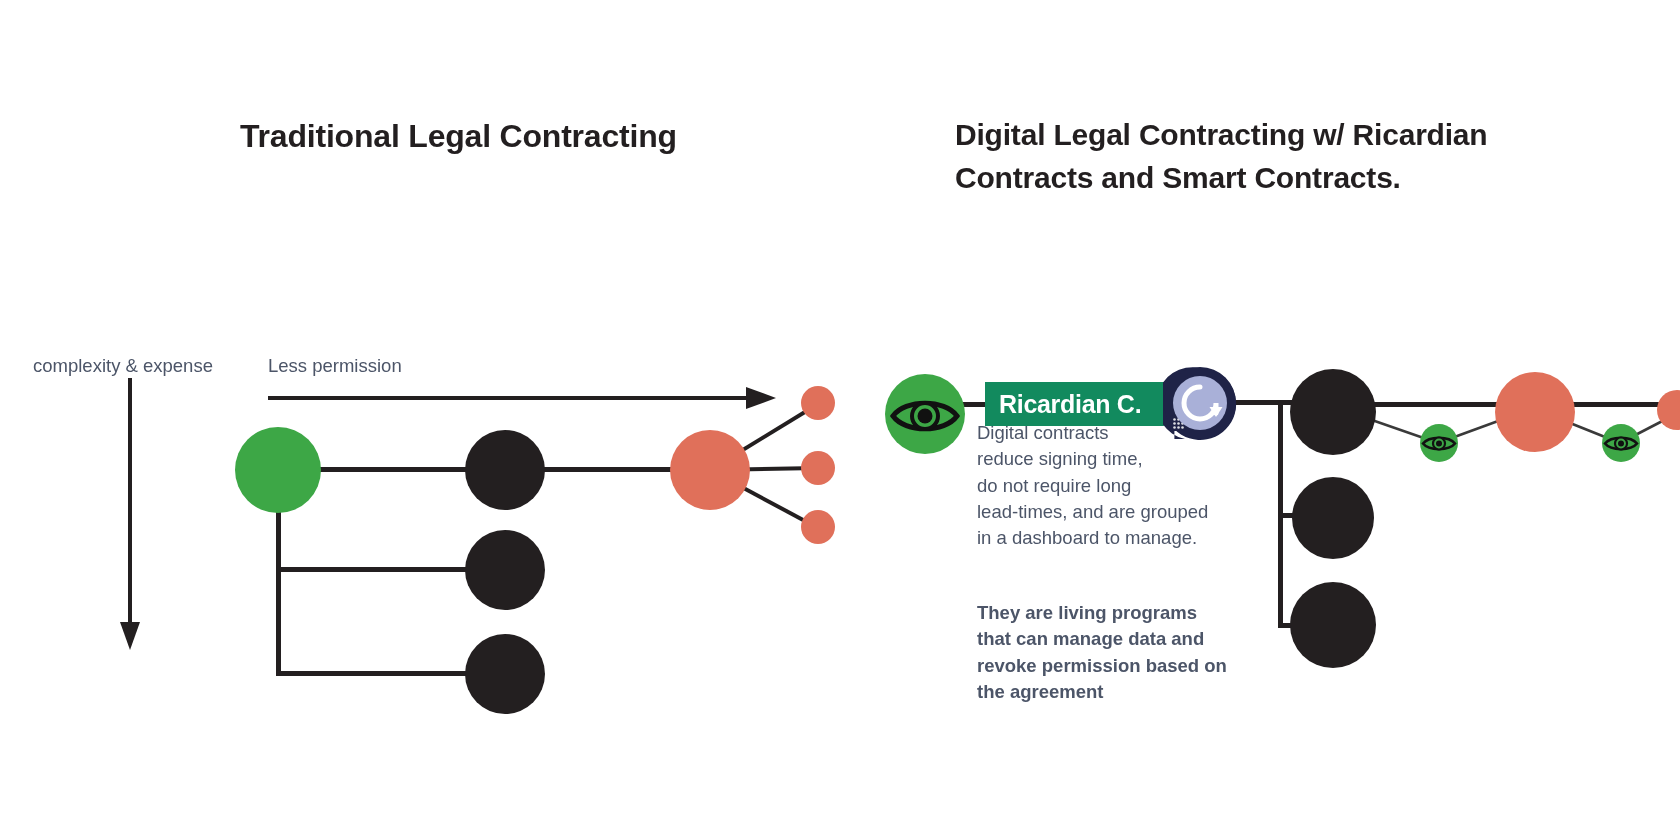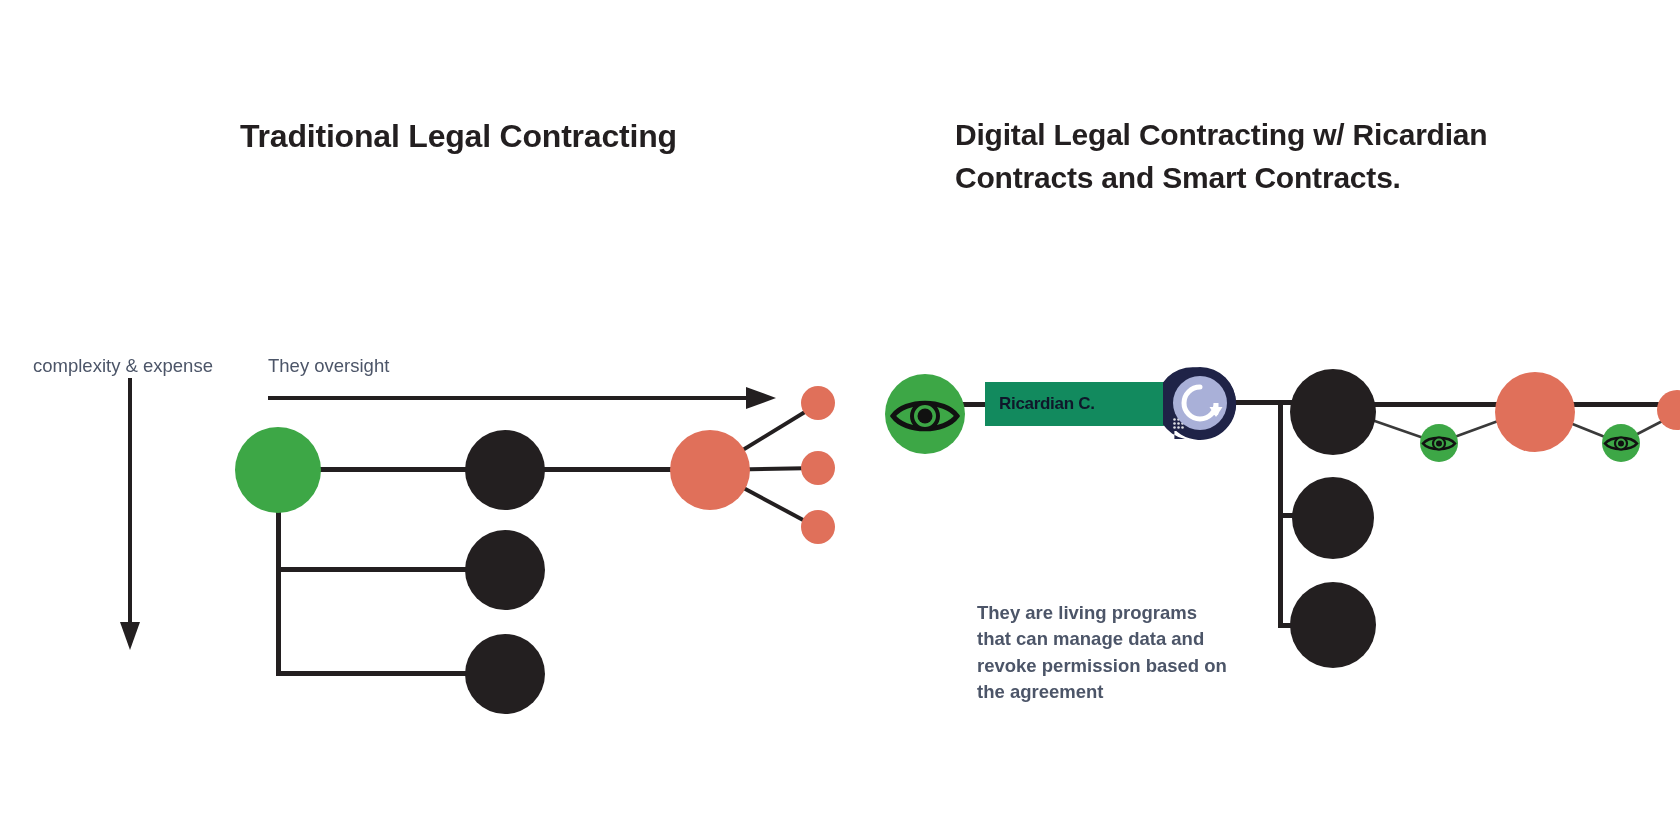--- a/index.html
+++ b/index.html
@@ -98,22 +98,22 @@
     height: 44px;
     background: #128a5e;
     display: flex;
     align-items: center;
     padding-left: 14px;
     box-sizing: border-box;
     clip-path: polygon(0 0, 100% 0, 100% 72%, 93% 100%, 0 100%);
     z-index: 6;
   }
   #ricardian-banner-label {
-    color: #0f172a;
-    font-size: 17px;
+    color: #ffffff;
+    font-size: 25px;
     font-weight: bold;
     letter-spacing: -0.3px;
     white-space: nowrap;
   }
 
   
   #smart-badge {
     position: absolute;
     left: 1163px;
     top: 367px;
@@ -127,21 +127,21 @@
 </style>
 </head>
 <body>
 
 <div id="stage">
 
   <div class="title" id="left-title">Traditional Legal Contracting</div>
 
   <div class="axis-label" id="complexity-label">complexity &amp; expense</div>
 
-  <div class="axis-label" id="oversight-label">They oversight</div>
+  <div class="axis-label" id="oversight-label">Less permission</div>
 
   <svg style="position:absolute;left:110px;top:378px;width:40px;height:280px;">
     <line x1="20" y1="0" x2="20" y2="250" stroke="#231f20" stroke-width="4"></line>
     <polygon points="20,272 10,244 30,244" fill="#231f20"></polygon>
   </svg>
 
   <svg style="position:absolute;left:268px;top:380px;width:520px;height:40px;">
     <line x1="0" y1="18" x2="482" y2="18" stroke="#231f20" stroke-width="4"></line>
     <polygon points="508,18 478,7 478,29" fill="#231f20"></polygon>
   </svg>
@@ -163,20 +163,25 @@
   <div class="node" style="left:465px;top:530px;width:80px;height:80px;background:#231f20;z-index:3;"></div>
   <div class="node" style="left:465px;top:634px;width:80px;height:80px;background:#231f20;z-index:3;"></div>
   <div class="node" style="left:670px;top:430px;width:80px;height:80px;background:#e0705a;z-index:4;"></div>
   <div class="node" style="left:801px;top:386px;width:34px;height:34px;background:#e0705a;z-index:4;"></div>
   <div class="node" style="left:801px;top:451px;width:34px;height:34px;background:#e0705a;z-index:4;"></div>
   <div class="node" style="left:801px;top:510px;width:34px;height:34px;background:#e0705a;z-index:4;"></div>
 
   <div class="title" id="right-title">Digital Legal Contracting w/ Ricardian Contracts and Smart Contracts.</div>
 
 
+  <div class="body-text" id="desc-paragraph-1">Digital contracts
+reduce signing time,
+do not require long
+lead-times, and are grouped
+in a dashboard to manage.</div>
 
   <div class="body-text" id="desc-paragraph-2">They are living programs
 that can manage data and
 revoke permission based on
 the agreement</div>
 
   <div class="line" style="left:952px;top:402px;width:50px;height:5px;z-index:2;"></div>
 
   <div id="ricardian-banner">
     <span id="ricardian-banner-label">Ricardian C.</span>

